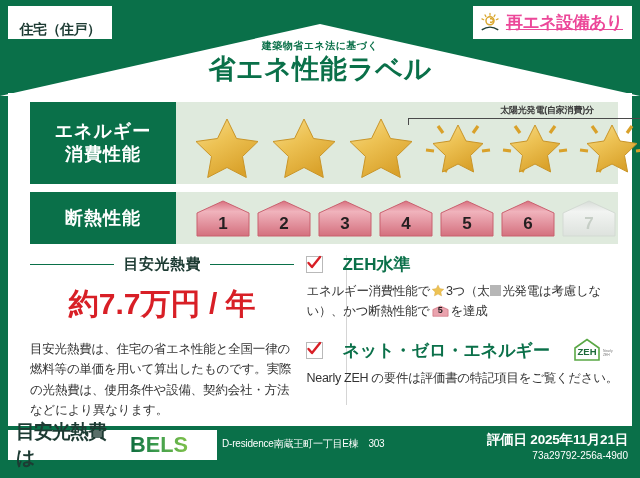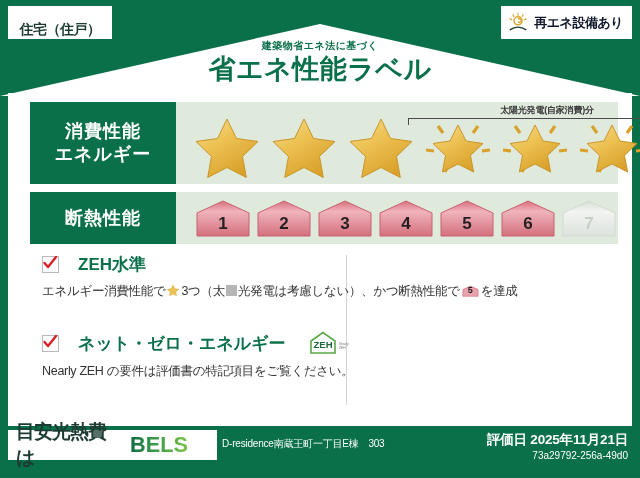--- a/index.html
+++ b/index.html
@@ -41,22 +41,23 @@
     position: absolute;
     right: 8px; top: 6px;
     height: 33px;
     background: #ffffff;
     display: flex; align-items: center;
     padding: 0 9px 0 6px;
     gap: 5px;
     z-index: 6;
   }
   .renew-badge .label {
-    font-size: 13px; font-weight: bold; color: #0f172a;
+    font-size: 17px; font-weight: bold; color: #ec4899;
     letter-spacing: -0.5px;
+    text-decoration: underline;
   }
 
   
   .title-wrap {
     position: absolute;
     left: 0; top: 40px; width: 640px;
     text-align: center;
     z-index: 5;
   }
   .title-sub {
@@ -197,21 +198,21 @@
   .cost-note {
     margin-top: 14px;
     font-size: 12.5px;
     color: #333333;
     line-height: 1.62;
     letter-spacing: -0.2px;
   }
 
   
   .zeh-block { margin-top: 2px; }
-  .zeh-block + .zeh-block { margin-top: 29px; }
+  .zeh-block + .zeh-block { margin-top: 16px; text-align: right; }
 
   .zeh-head {
     display: flex; align-items: center; gap: 19px;
   }
   .check-box {
     width: 17px; height: 17px;
     border: 1.5px solid #b9b9b9;
     background: #ffffff;
     flex: 0 0 auto;
     position: relative;
@@ -325,22 +326,22 @@
 
   <div class="title-wrap">
     <div class="title-sub">建築物省エネ法に基づく</div>
     <div class="title-main">省エネ性能ラベル</div>
   </div>
 
   <div class="body-card">
 
     <div class="perf-row energy">
       <div class="perf-key">
+        <span>エネルギー</span>
         <span>消費性能</span>
-        <span>エネルギー</span>
       </div>
       <div class="perf-val">
 
         <div class="solar-anno">
           <div class="txt">太陽光発電(自家消費)分</div>
           <div class="bracket"></div>
         </div>
 
         <div class="stars">
 
@@ -476,20 +477,29 @@
             </svg>
             <span class="num">7</span>
           </div>
 
         </div>
       </div>
     </div>
 
     <div class="lower">
 
+      <div class="col-left">
+        <div class="cost-head">
+          <div class="rule"></div>
+          <div class="txt">目安光熱費</div>
+          <div class="rule"></div>
+        </div>
+        <div class="cost-amount">約7.7万円 / 年</div>
+        <div class="cost-note">目安光熱費は、住宅の省エネ性能と全国一律の燃料等の単価を用いて算出したものです。実際の光熱費は、使用条件や設備、契約会社・方法などにより異なります。</div>
+      </div>
 
       <div class="divider-v"></div>
 
       <div class="col-right">
 
         <div class="zeh-block">
           <div class="zeh-head">
             <div class="check-box">
               <svg width="16" height="16" viewBox="0 0 16 16" style="position:absolute;left:-1px;top:-2px;">
                 <polyline points="2.5,8 6,12 14,2" fill="none" stroke="#d81f26" stroke-width="2.4" stroke-linecap="round" stroke-linejoin="round"></polyline>

